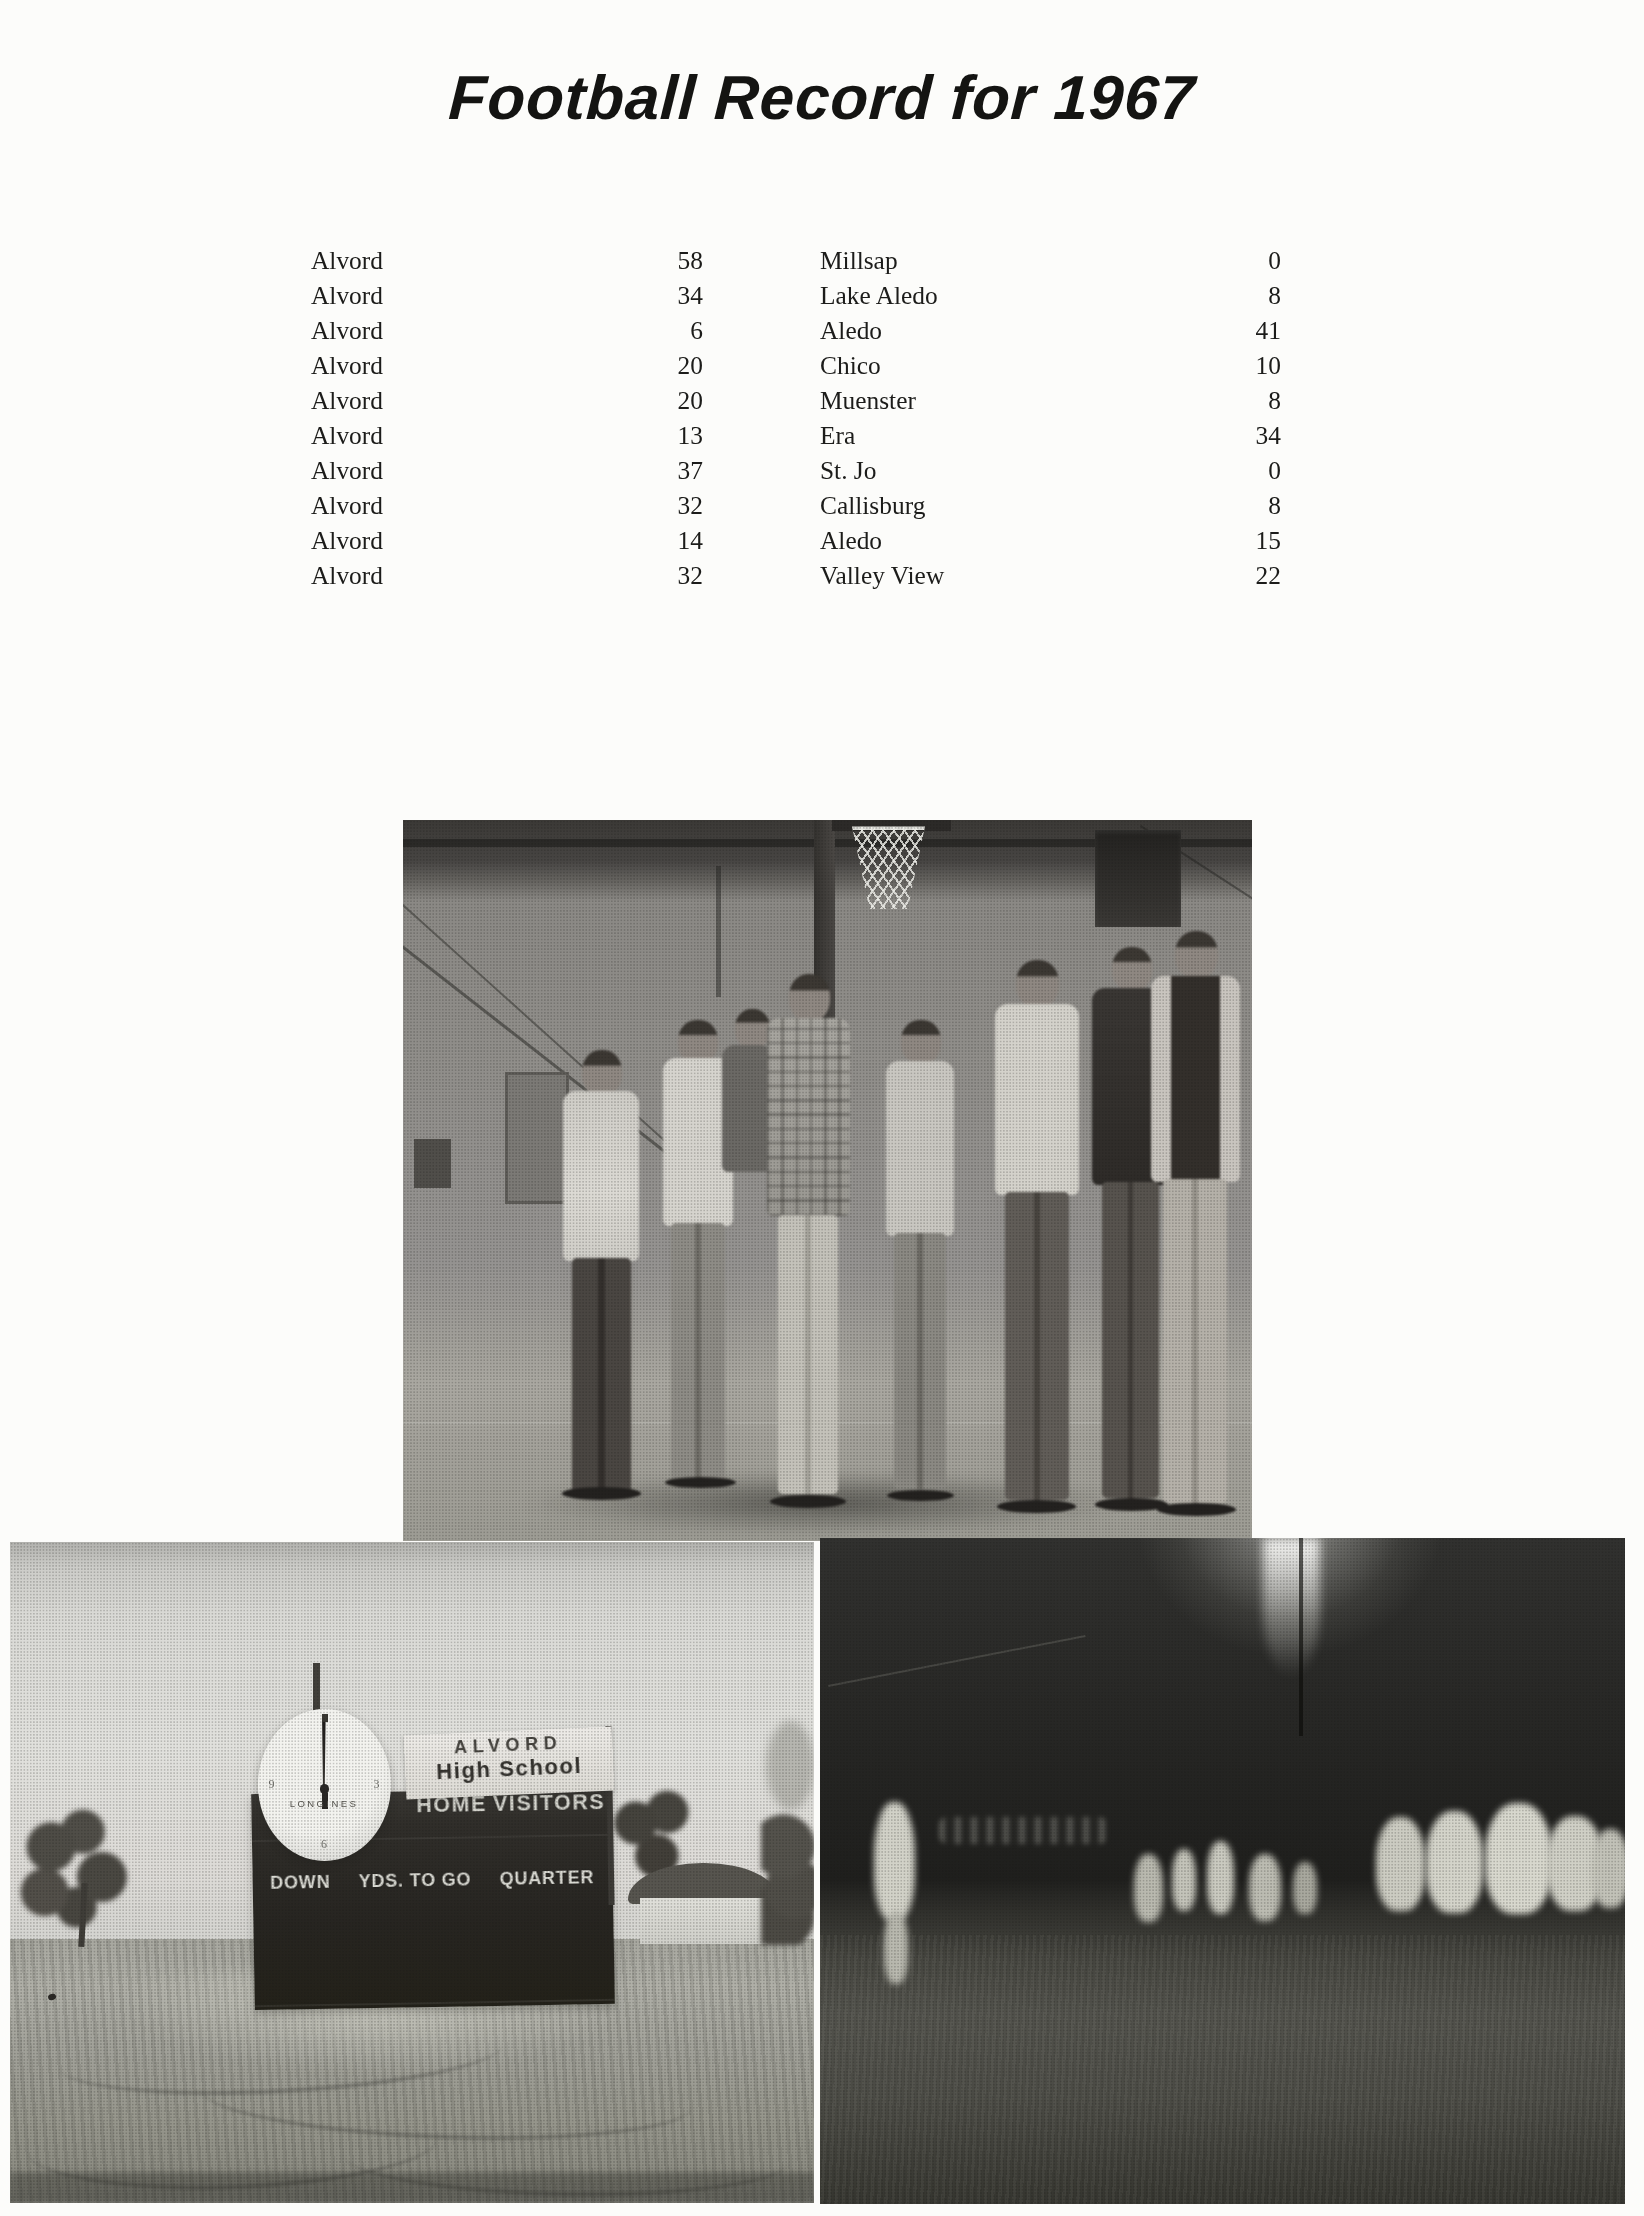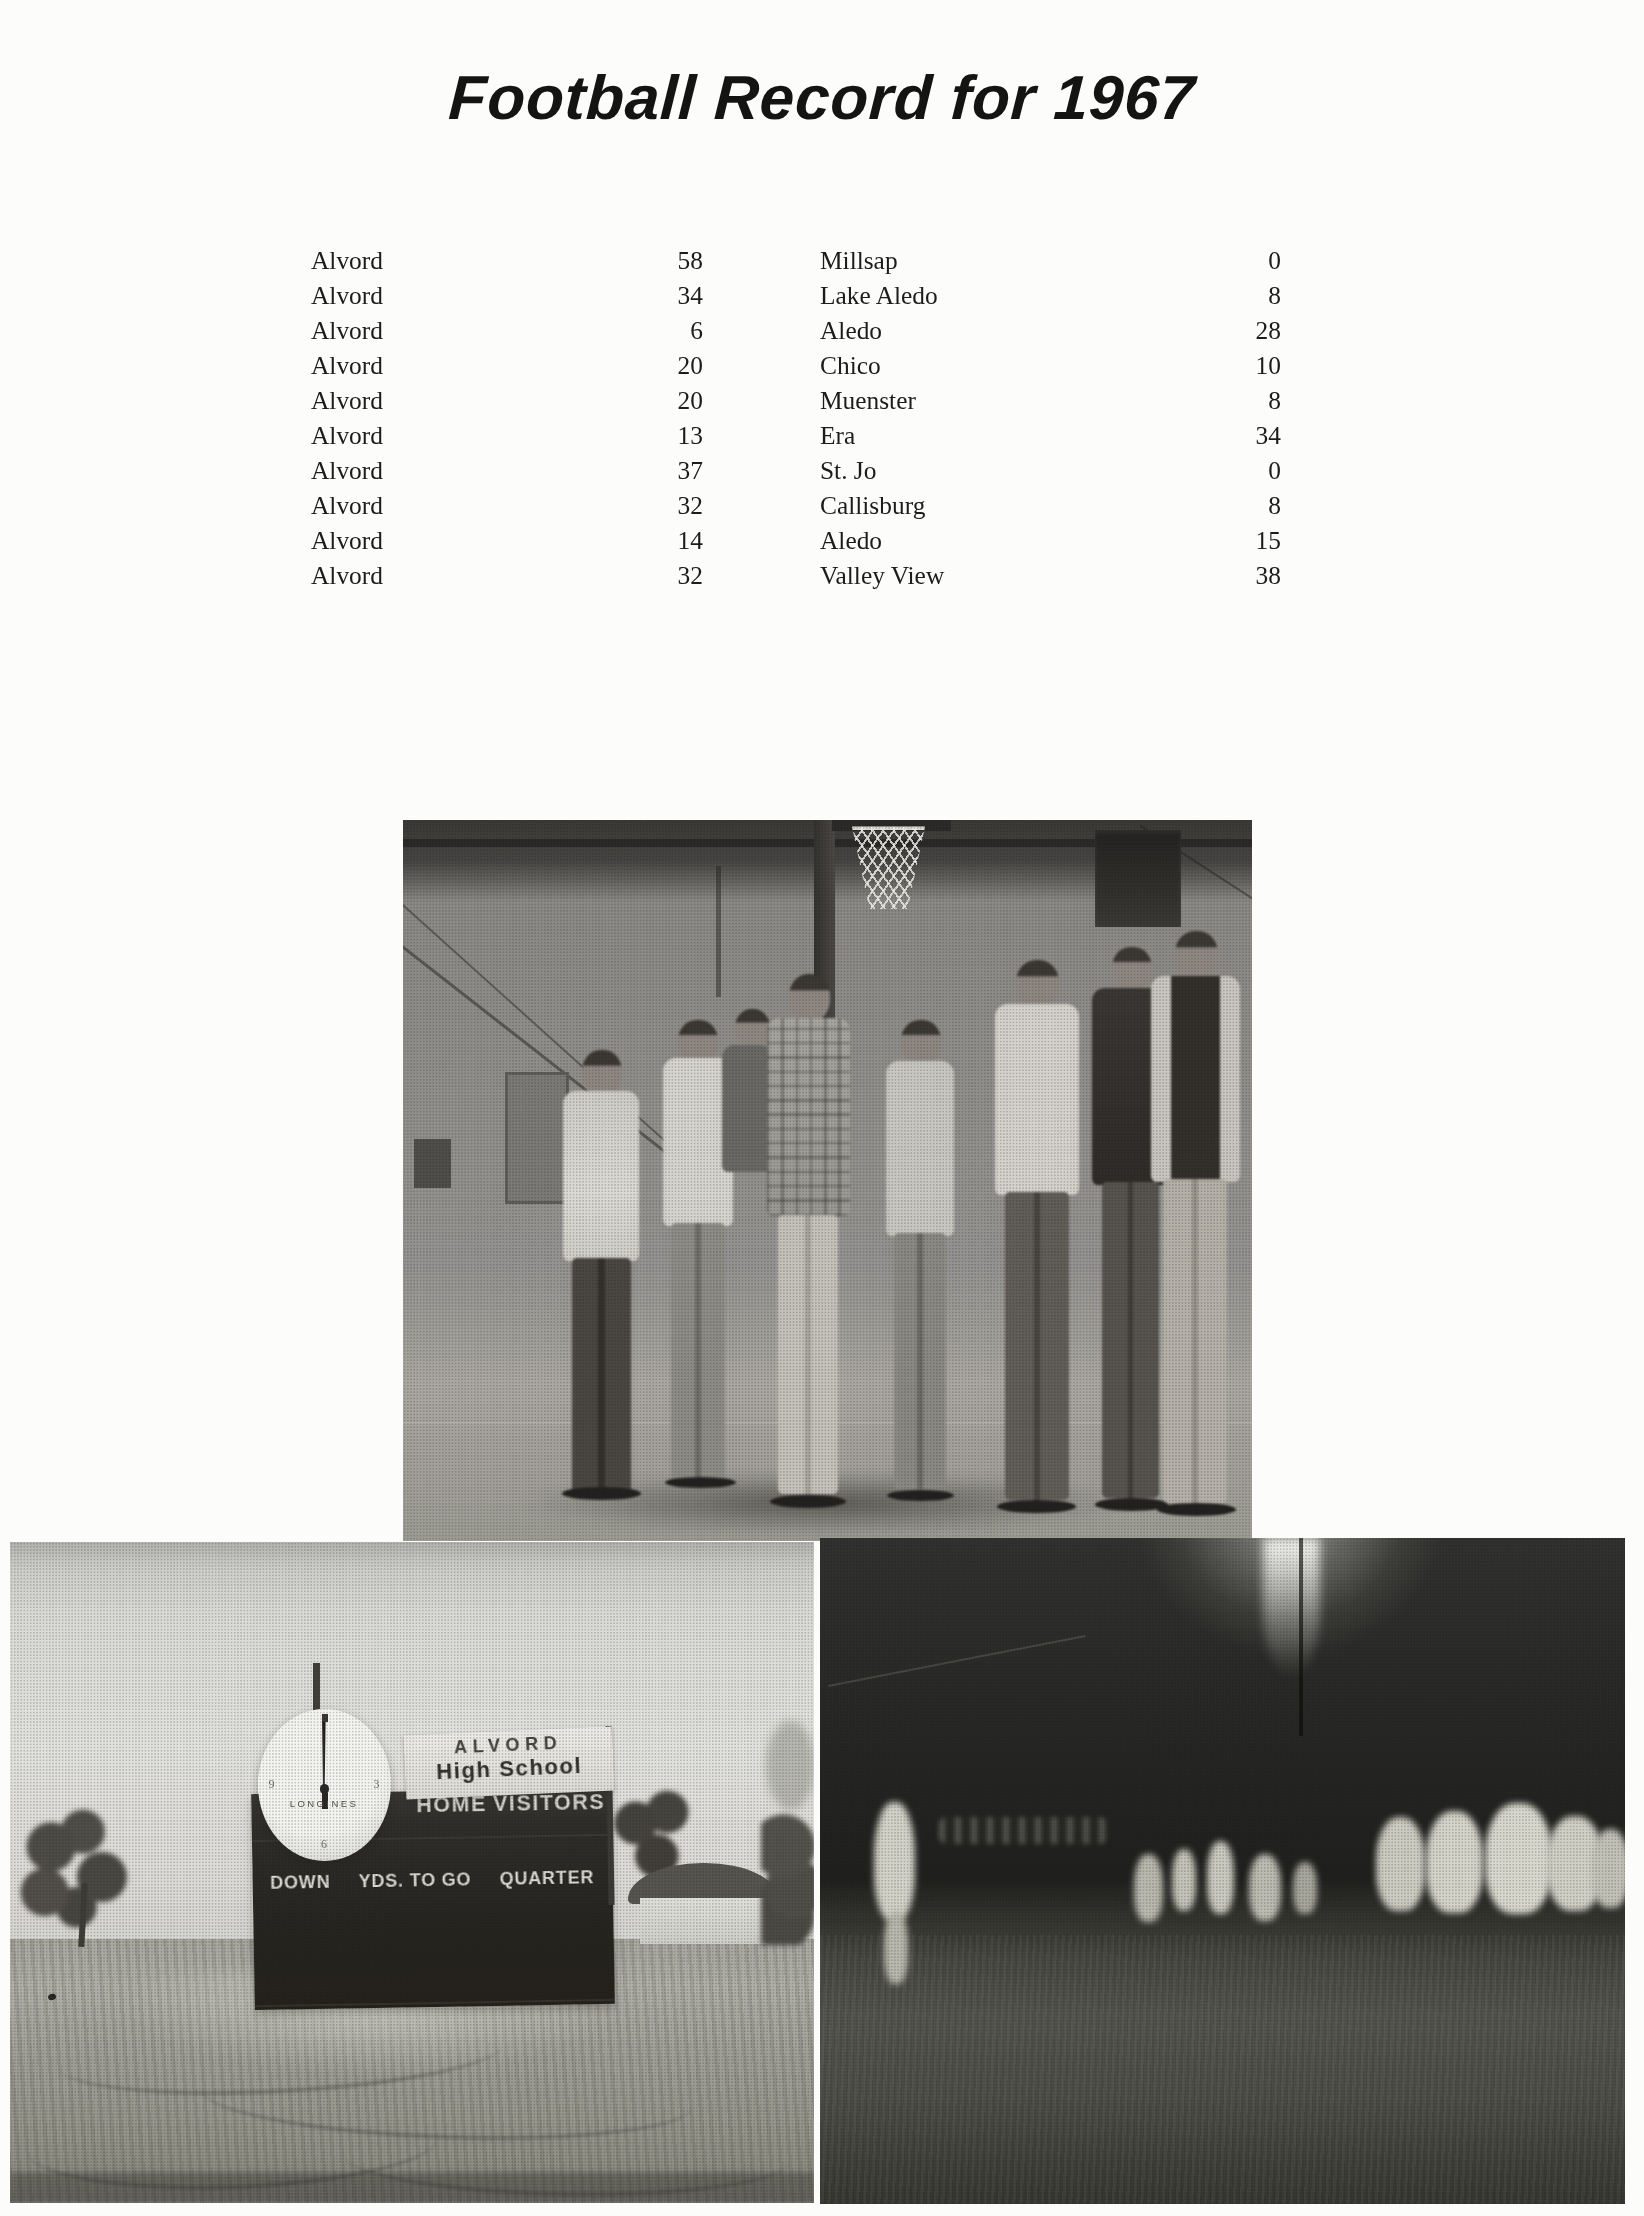--- a/index.html
+++ b/index.html
@@ -99,21 +99,21 @@
           <span>8</span>
         </span>
       </div>
       <div class="game-row">
         <span class="cell home">
           <span>Alvord</span>
           <span>6</span>
         </span>
         <span class="cell opp">
           <span>Aledo</span>
-          <span>28</span>
+          <span>41</span>
         </span>
       </div>
       <div class="game-row">
         <span class="cell home">
           <span>Alvord</span>
           <span>20</span>
         </span>
         <span class="cell opp">
           <span>Chico</span>
           <span>10</span>
@@ -169,21 +169,21 @@
           <span>15</span>
         </span>
       </div>
       <div class="game-row">
         <span class="cell home">
           <span>Alvord</span>
           <span>32</span>
         </span>
         <span class="cell opp">
           <span>Valley View</span>
-          <span>38</span>
+          <span>22</span>
         </span>
       </div>
     </div>
 
   <div class="photo gym" role="img" aria-label="Team members standing in gymnasium under basketball goal">
     <div class="abs" style="left:0;top:19px;width:849px;height:8px;background:rgba(20,20,18,.5);"></div>
     <div class="abs" style="left:-40px;top:94px;width:429px;height:3.2px;background:rgba(35,35,32,.5);transform:rotate(38deg);transform-origin:left top;"></div>
     <div class="abs" style="left:-12px;top:73px;width:460px;height:2.4px;background:rgba(35,35,32,.45);transform:rotate(42deg);transform-origin:left top;"></div>
     <div class="abs" style="left:738px;top:4.8px;width:222px;height:2.4px;background:rgba(30,30,28,.45);transform:rotate(33deg);transform-origin:left top;"></div>
     <div class="abs" style="left:411px;top:0;width:20.6px;height:232px;background:linear-gradient(90deg,#34322f,#4b4845);"></div>

